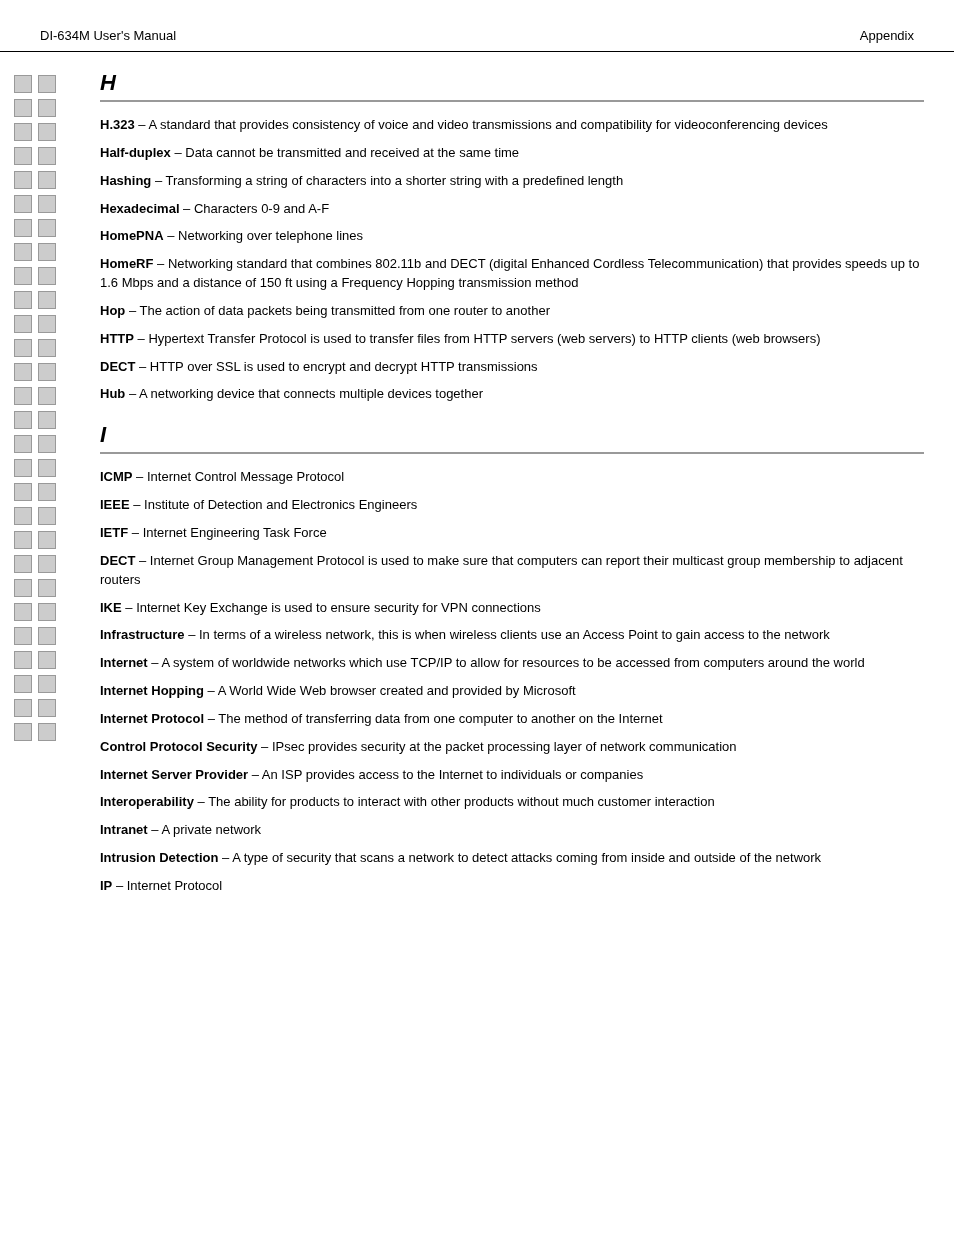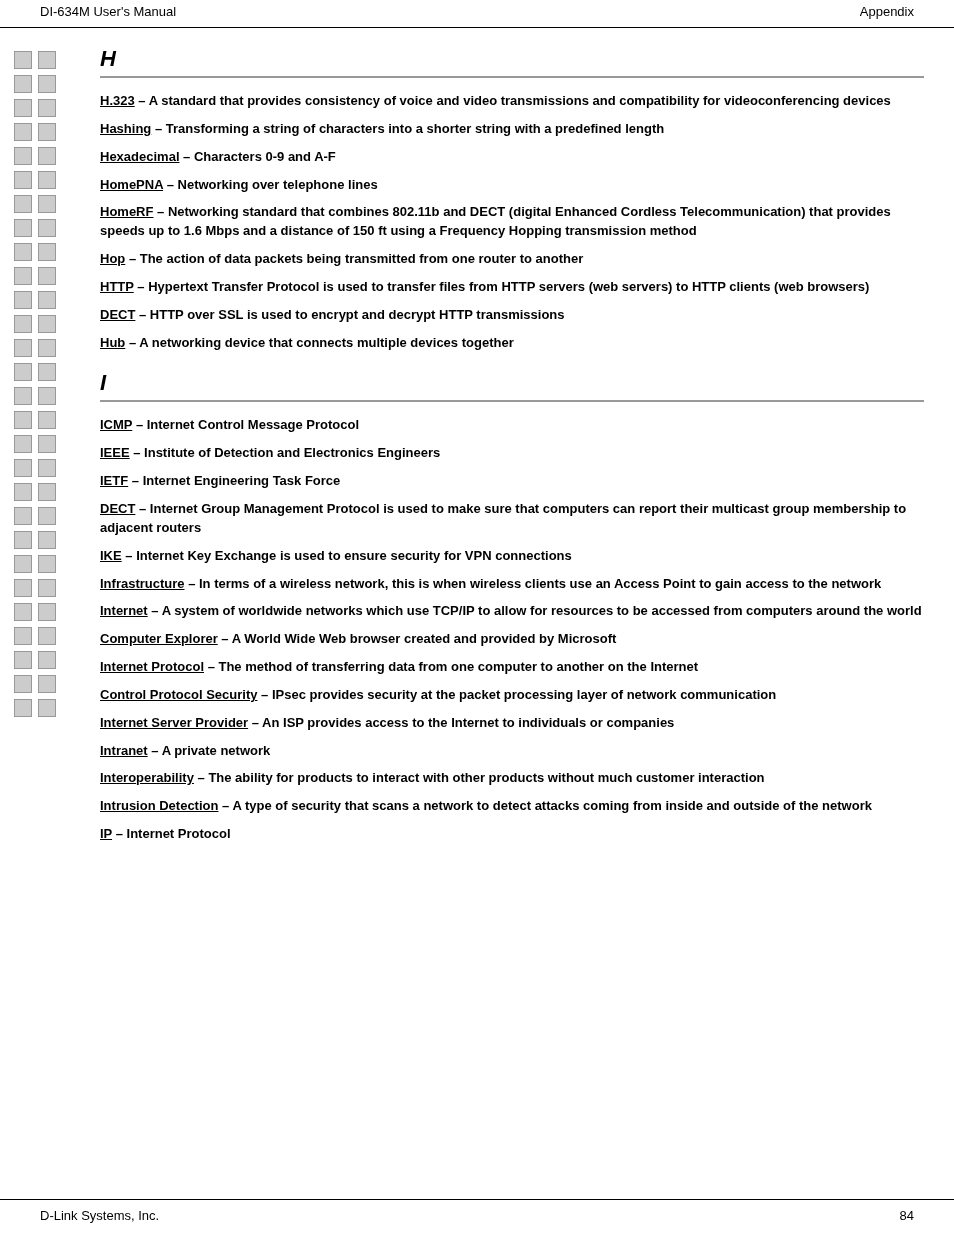--- a/index.html
+++ b/index.html
@@ -17,21 +17,21 @@
       padding: 0;
       position: relative;
       display: flex;
       flex-direction: column;
     }
     
     .header {
       display: flex;
       justify-content: space-between;
       align-items: center;
-      padding: 4px 40px 8px 40px;
+      padding: 28px 40px 8px 40px;
       border-bottom: 1px solid #000;
     }
     
     .footer {
       display: flex;
       justify-content: space-between;
       align-items: center;
       padding: 8px 40px 12px 40px;
       border-top: 1px solid #000;
       margin-top: auto;
@@ -80,25 +80,24 @@
       margin-bottom: 14px;
       margin-top: 8px;
     }
     
     .def-item {
       margin-bottom: 9px;
       line-height: 1.45;
     }
     .def-term {
       font-weight: bold;
-      text-decoration: underline;
       margin-top: 17px;
     }
     .def-desc {
-      font-weight: bold;
+      font-weight: normal;
     }
     .section-gap {
       margin-top: 18px;
     }
   </style>
 </head>
 <body>
 
 <div class="page">
 
@@ -222,44 +221,41 @@
           <div class="square-row">
             <div class="square"></div>
             <div class="square"></div>
           </div>
         </div>
       </div>
 
     <div class="content" id="content-container">
     <div class="section-heading">H</div>
         <div class="def-item"><span class="def-term">H.323</span><span class="def-desc"> – A standard that provides consistency of voice and video transmissions and compatibility for videoconferencing devices</span></div>
+        <div class="def-item"><span class="def-term">Half-duplex</span><span class="def-desc"> – Data cannot be transmitted and received at the same time</span></div>
         <div class="def-item"><span class="def-term">Hashing</span><span class="def-desc"> – Transforming a string of characters into a shorter string with a predefined length</span></div>
         <div class="def-item"><span class="def-term">Hexadecimal</span><span class="def-desc"> – Characters 0-9 and A-F</span></div>
         <div class="def-item"><span class="def-term">HomePNA</span><span class="def-desc"> – Networking over telephone lines</span></div>
         <div class="def-item"><span class="def-term">HomeRF</span><span class="def-desc"> – Networking standard that combines 802.11b and DECT (digital Enhanced Cordless Telecommunication) that provides speeds up to 1.6 Mbps and a distance of 150 ft using a Frequency Hopping transmission method</span></div>
         <div class="def-item"><span class="def-term">Hop</span><span class="def-desc"> – The action of data packets being transmitted from one router to another</span></div>
         <div class="def-item"><span class="def-term">HTTP</span><span class="def-desc"> – Hypertext Transfer Protocol is used to transfer files from HTTP servers (web servers) to HTTP clients (web browsers)</span></div>
         <div class="def-item"><span class="def-term">DECT</span><span class="def-desc"> – HTTP over SSL is used to encrypt and decrypt HTTP transmissions</span></div>
         <div class="def-item"><span class="def-term">Hub</span><span class="def-desc"> – A networking device that connects multiple devices together</span></div>
         <div class="section-heading section-gap">I</div>
         <div class="def-item"><span class="def-term">ICMP</span><span class="def-desc"> – Internet Control Message Protocol</span></div>
         <div class="def-item"><span class="def-term">IEEE</span><span class="def-desc"> – Institute of Detection and Electronics Engineers</span></div>
         <div class="def-item"><span class="def-term">IETF</span><span class="def-desc"> – Internet Engineering Task Force</span></div>
         <div class="def-item"><span class="def-term">DECT</span><span class="def-desc"> – Internet Group Management Protocol is used to make sure that computers can report their multicast group membership to adjacent routers</span></div>
         <div class="def-item"><span class="def-term">IKE</span><span class="def-desc"> – Internet Key Exchange is used to ensure security for VPN connections</span></div>
         <div class="def-item"><span class="def-term">Infrastructure</span><span class="def-desc"> – In terms of a wireless network, this is when wireless clients use an Access Point to gain access to the network</span></div>
         <div class="def-item"><span class="def-term">Internet</span><span class="def-desc"> – A system of worldwide networks which use TCP/IP to allow for resources to be accessed from computers around the world</span></div>
-        <div class="def-item"><span class="def-term">Computer Explorer</span><span class="def-desc"> – A World Wide Web browser created and provided by Microsoft</span></div>
+        <div class="def-item"><span class="def-term">Internet Hopping</span><span class="def-desc"> – A World Wide Web browser created and provided by Microsoft</span></div>
         <div class="def-item"><span class="def-term">Internet Protocol</span><span class="def-desc"> – The method of transferring data from one computer to another on the Internet</span></div>
         <div class="def-item"><span class="def-term">Control Protocol Security</span><span class="def-desc"> – IPsec provides security at the packet processing layer of network communication</span></div>
         <div class="def-item"><span class="def-term">Internet Server Provider</span><span class="def-desc"> – An ISP provides access to the Internet to individuals or companies</span></div>
+        <div class="def-item"><span class="def-term">Interoperability</span><span class="def-desc"> – The ability for products to interact with other products without much customer interaction</span></div>
         <div class="def-item"><span class="def-term">Intranet</span><span class="def-desc"> – A private network</span></div>
-        <div class="def-item"><span class="def-term">Interoperability</span><span class="def-desc"> – The ability for products to interact with other products without much customer interaction</span></div>
         <div class="def-item"><span class="def-term">Intrusion Detection</span><span class="def-desc"> – A type of security that scans a network to detect attacks coming from inside and outside of the network</span></div>
         <div class="def-item"><span class="def-term">IP</span><span class="def-desc"> – Internet Protocol</span></div>
       </div>
   </div>
 
-  <div class="footer">
-    <span>D-Link Systems, Inc.</span>
-    <span>84</span>
-  </div>
 </div>
 
 </body></html>

